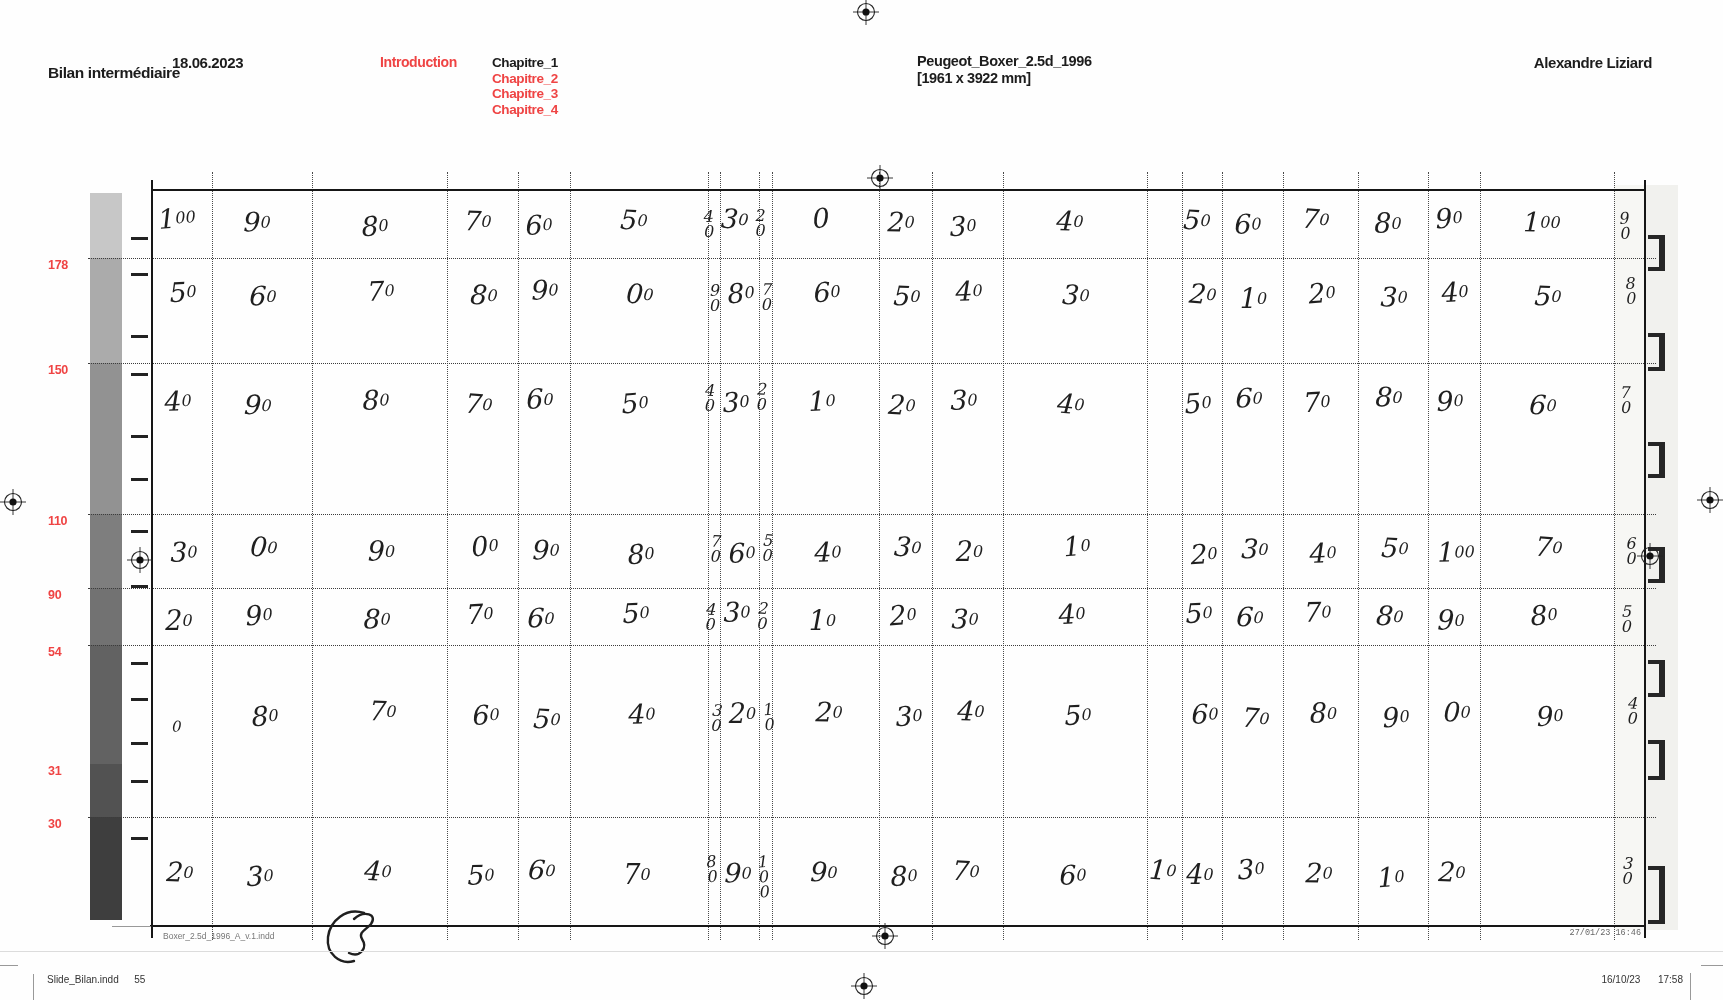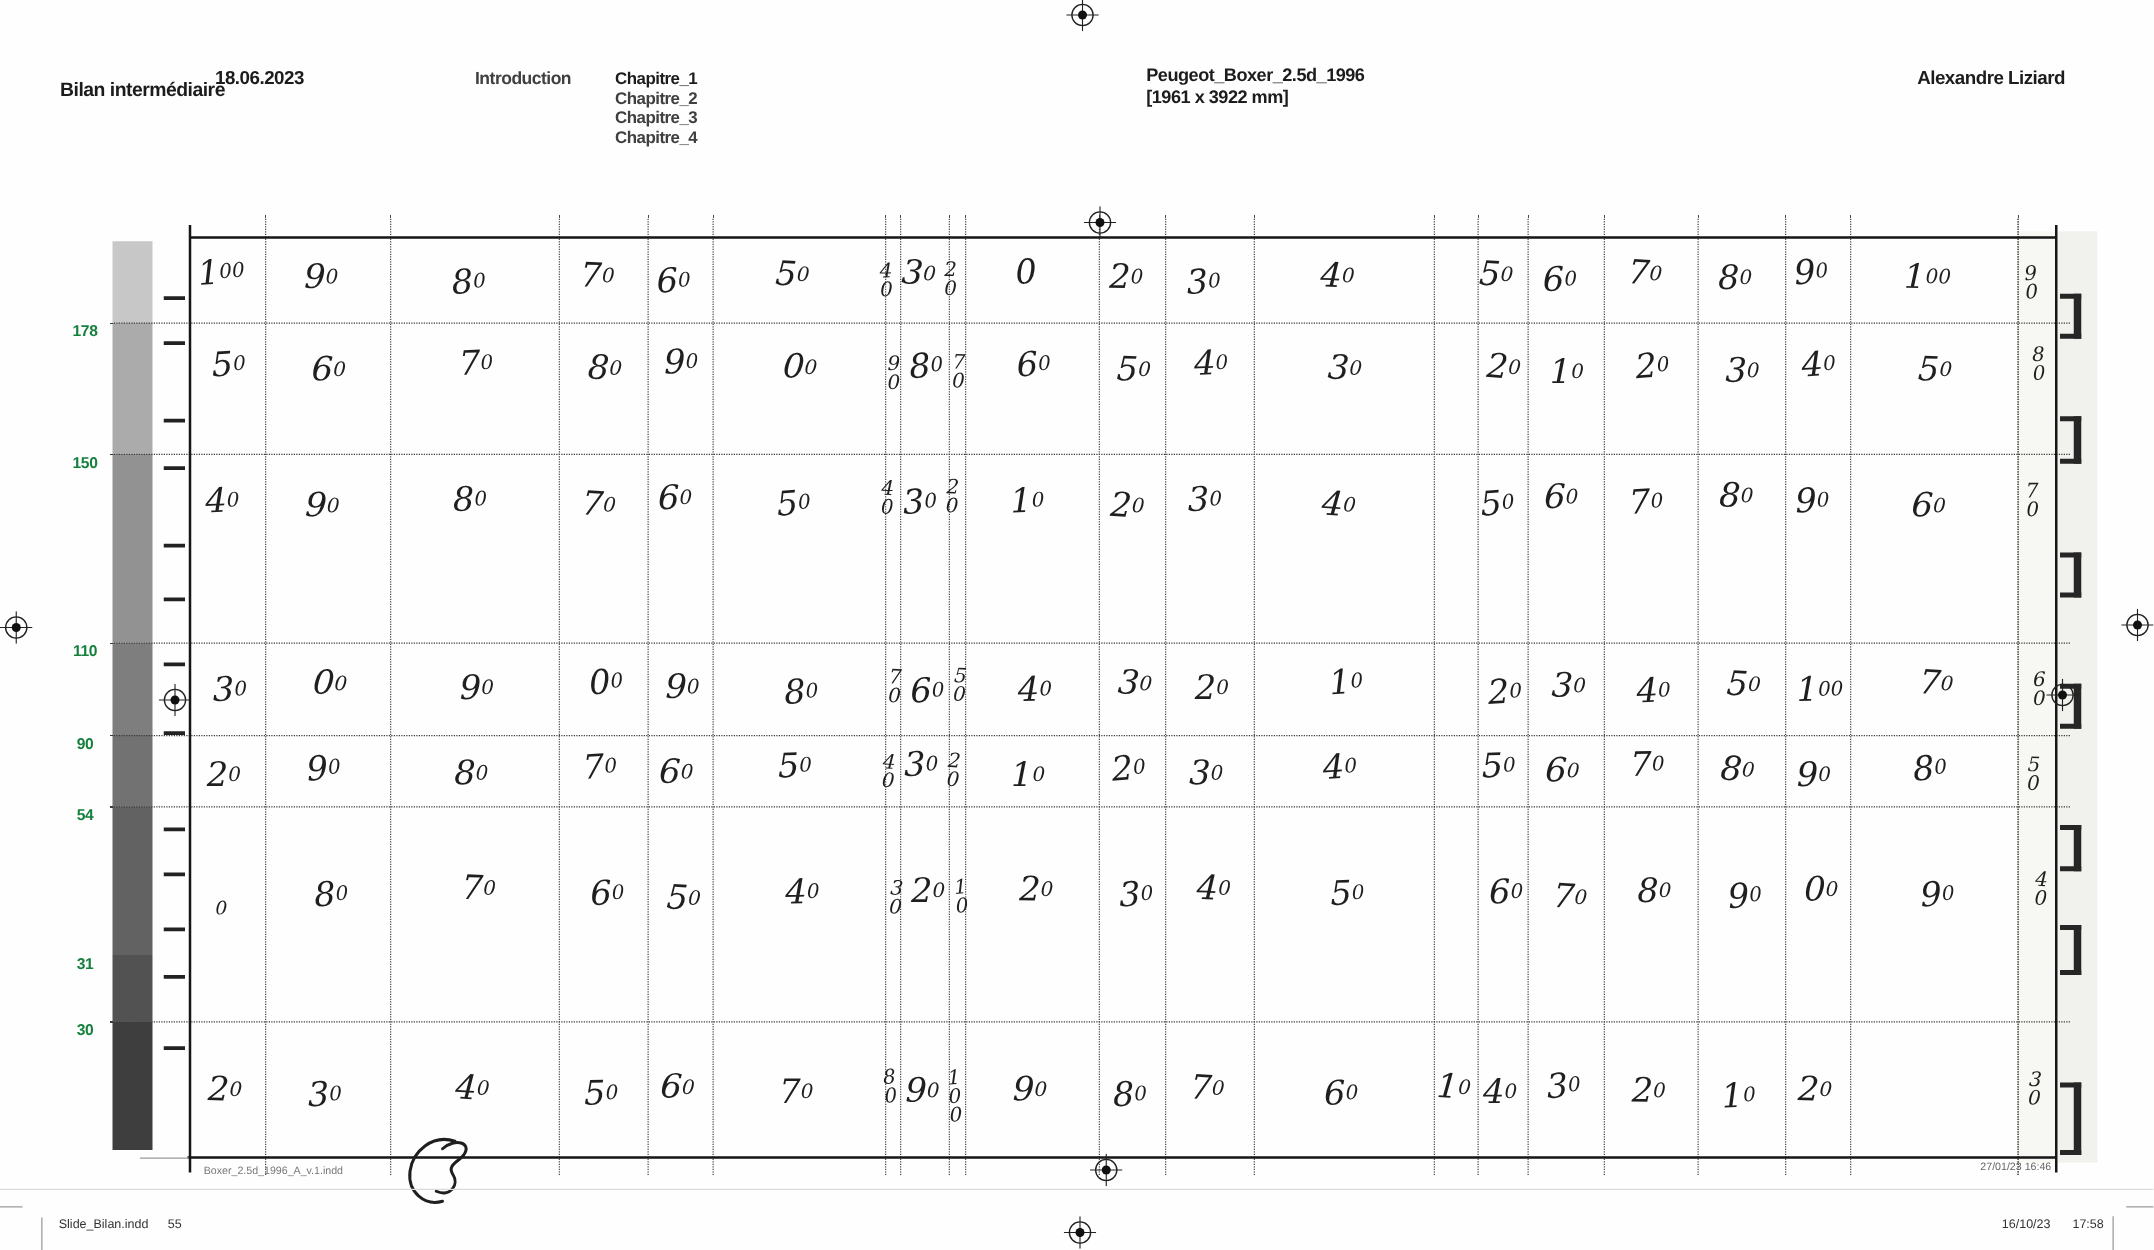--- a/index.html
+++ b/index.html
@@ -1,35 +1,35 @@
 <!DOCTYPE html>
 <html><head>
 <meta charset="utf-8">
 <style>
   html,body{margin:0;padding:0;background:#ffffff;}
   .page{position:relative;width:1723px;height:1000px;background:#fefefe;overflow:hidden;
         font-family:"Liberation Sans",sans-serif;}
   .hdr{position:absolute;font-weight:700;font-size:15px;letter-spacing:-0.4px;
        color:#1c1c1c;white-space:nowrap;}
-  .muted{color:#404040;}
+  .muted{color:#ef4444;}
   .small-print{position:absolute;font-family:"Liberation Sans",sans-serif;color:#555;
        white-space:nowrap;}
   .hw{position:absolute;font-family:"DejaVu Serif",serif;font-style:italic;color:#1f1f1f;
       white-space:nowrap;}
   .hw .lead{font-size:27px;}
   .hw .tail{font-size:16px;display:inline-block;transform:translateY(-4px);}
   .hw.stack{display:flex;flex-direction:column;align-items:center;line-height:0.95;font-size:16px;}
   .hw.tiny .lead{font-size:15px;}
   .vline{position:absolute;width:0;border-left:1.5px dotted #4a4a4a;}
   .hline{position:absolute;height:0;border-top:1.5px dotted #3c3c3c;}
   .solid{position:absolute;background:#161616;}
   .thinline{position:absolute;background:#999;}
   .tick{position:absolute;width:17px;height:2.5px;background:#222;}
   .scale-label{position:absolute;font-weight:700;font-size:12.5px;letter-spacing:-0.3px;
-       color:#15803d;text-align:center;width:40px;}
+       color:#ef4444;text-align:left;width:40px;}
   .barseg{position:absolute;left:90px;width:32px;}
   .bracket{position:absolute;left:1648px;width:11px;background:transparent;
        border-top:4px solid #262626;border-bottom:4px solid #262626;border-right:6px solid #262626;}
   .regmark{position:absolute;width:26px;height:26px;}
   .tint{position:absolute;pointer-events:none;}
 </style>
 </head>
 <body>
 
 <div class="page">
@@ -371,21 +371,21 @@
         <span>0</span>
       </div>
     </div>
 
   <svg style="position:absolute;left:318px;top:903px;" width="78" height="64" viewBox="0 0 78 64">
     <path d="M46,10 C28,4 12,18 10,34 C8,51 22,62 36,58" fill="none" stroke="#1f1f1f" stroke-width="2.4" stroke-linecap="round"></path>
     <path d="M36,16 C46,7 60,11 53,21 C48,27 40,29 44,36 C50,45 42,55 31,50" fill="none" stroke="#1f1f1f" stroke-width="2.4" stroke-linecap="round"></path>
   </svg>
 
   <div class="small-print" style="left:163px;top:931px;font-size:8.5px;color:#777;">Boxer_2.5d_1996_A_v.1.indd</div>
-  <div class="small-print" style="right:82px;top:928px;font-size:8.5px;color:#666;">27/01/23  16:46</div>
+  <div class="small-print" style="right:82px;top:928px;font-size:8.5px;color:#666;font-family:Liberation Mono, monospace;">27/01/23  16:46</div>
 
   <div class="thinline" style="left:0;top:951px;width:1723px;height:1px;background:#dcdcdc;"></div>
   <div class="thinline" style="left:0;top:965px;width:18px;height:1px;"></div>
   <div class="thinline" style="left:33px;top:974px;width:1px;height:26px;"></div>
   <div class="thinline" style="left:1701px;top:965px;width:22px;height:1px;"></div>
   <div class="thinline" style="left:1690px;top:973px;width:1px;height:27px;"></div>
 
   <div class="small-print" style="left:47px;top:974px;font-size:10px;color:#333;">
     <span>Slide_Bilan.indd</span>
     <span style="display:inline-block;width:10px;"></span>

